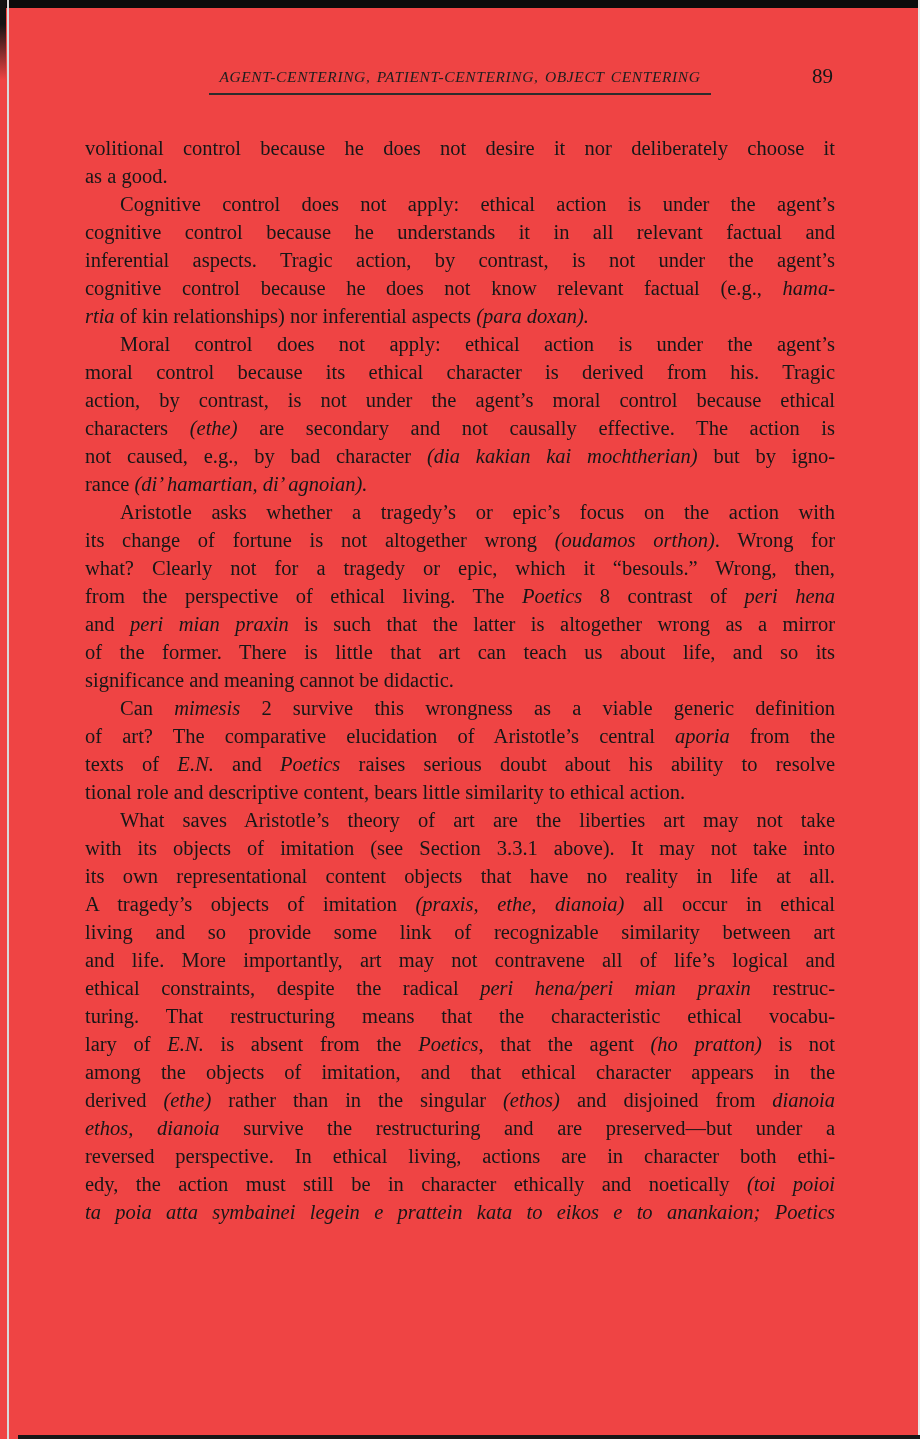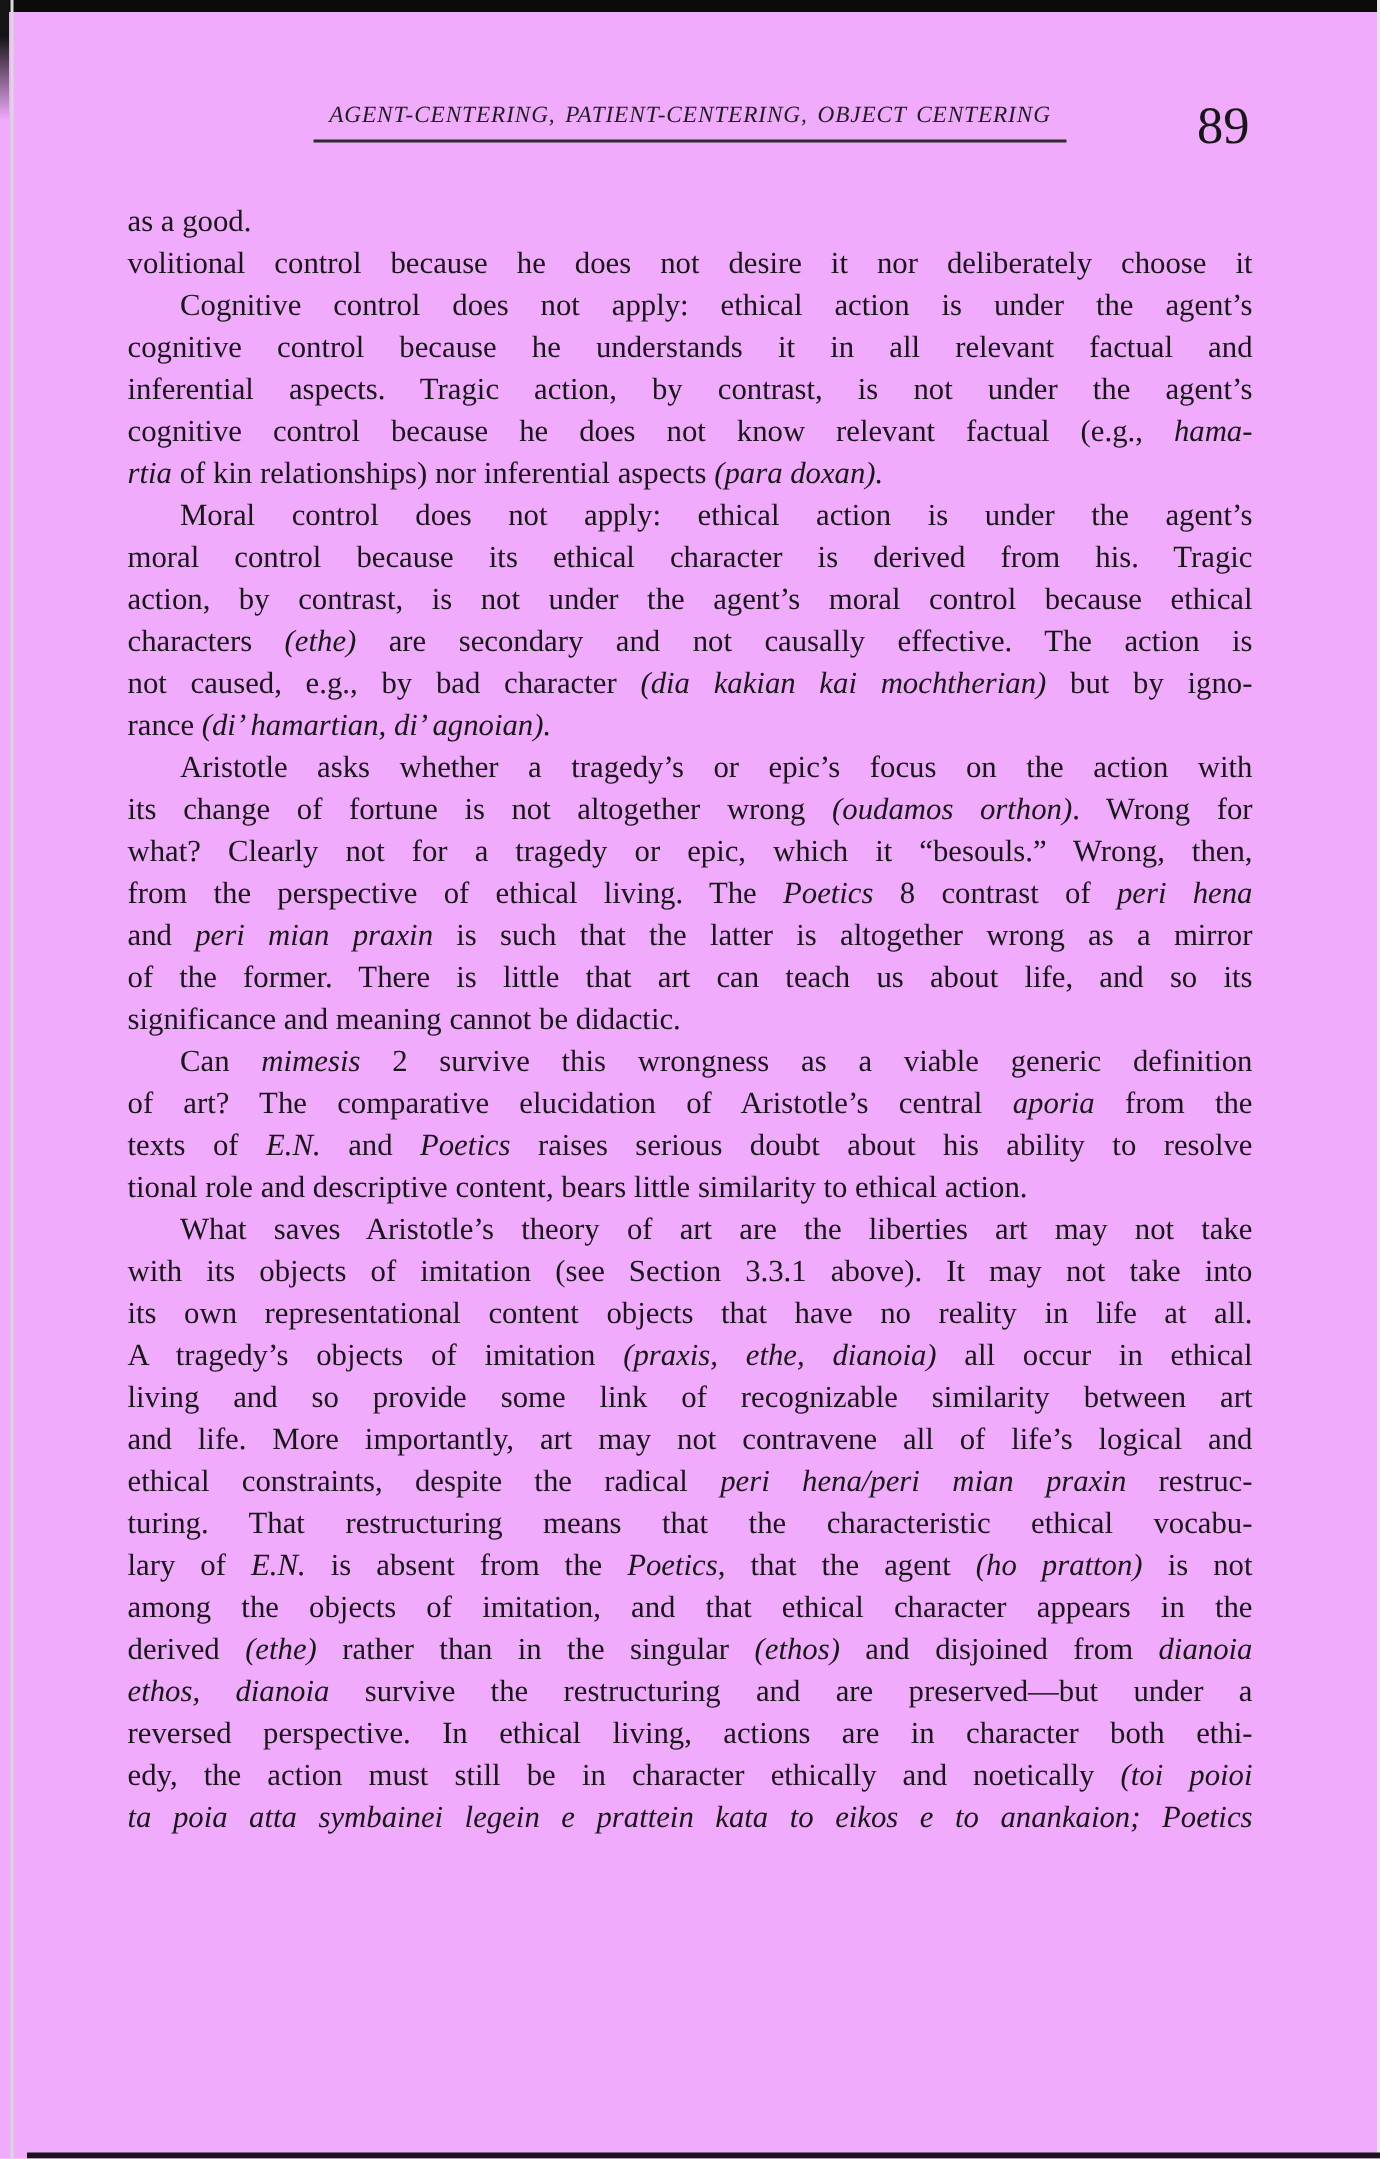--- a/index.html
+++ b/index.html
@@ -1,21 +1,21 @@
 <!DOCTYPE html>
 <html><head>
 <meta charset="utf-8">
 <style>
   html,body{margin:0;padding:0;}
   body{
     width:920px;height:1439px;position:relative;background:#ffffff;
     font-family:"Liberation Serif", serif;
     -webkit-font-smoothing:antialiased;
   }
-  .page{position:absolute;inset:0;background:#f0abfc;overflow:hidden;}
+  .page{position:absolute;inset:0;background:#ef4444;overflow:hidden;}
   .edge-top{position:absolute;top:0;left:0;width:920px;height:8px;background:#0b0b0b;}
   .edge-bottom{position:absolute;bottom:0;left:18px;right:0;height:4px;background:#161616;}
   .edge-left-line{position:absolute;top:0;left:7px;width:2px;height:100%;background:#d9d9d9;}
   .edge-left-dark{position:absolute;top:0;left:0;width:6px;height:80px;
     background:linear-gradient(#141414 30%, rgba(20,20,20,0));}
   .edge-right-line{position:absolute;top:0;right:0;width:2px;height:100%;background:#e8e8e8;}
 
   .running-header{
     position:absolute;top:68px;left:85px;width:750px;text-align:center;
   }
@@ -25,21 +25,21 @@
     font-size:15.5px;
     letter-spacing:0.6px;
     word-spacing:2px;
     color:#1e1e1e;
     padding:0 10px 7px 10px;
     border-bottom:2px solid #2c2c2c;
     white-space:nowrap;
   }
   .page-number{
     position:absolute;top:64px;right:87px;
-    font-size:35px;color:#161616;
+    font-size:21px;color:#161616;
   }
 
   .body-text{
     position:absolute;left:85px;top:134px;width:750px;
     font-size:20.5px;line-height:28px;color:#171717;
   }
   .line{height:28px;text-align:justify;text-align-last:justify;}
   .line.noj{text-align-last:left;}
   .line.ind{text-indent:35px;}
   .it{font-style:italic;}
@@ -53,22 +53,22 @@
   <div class="edge-left-dark"></div>
   <div class="edge-right-line"></div>
   <div class="edge-bottom"></div>
 
   <div class="running-header">
     <span class="title">AGENT-CENTERING, PATIENT-CENTERING, OBJECT CENTERING</span>
   </div>
   <div class="page-number">89</div>
 
   <div class="body-text">
+      <div class="line"><span>volitional control because he does not desire it nor deliberately choose it</span></div>
       <div class="line noj"><span>as a good.</span></div>
-      <div class="line"><span>volitional control because he does not desire it nor deliberately choose it</span></div>
       <div class="line ind"><span>Cognitive control does not apply: ethical action is under the agent’s</span></div>
       <div class="line"><span>cognitive control because he understands it in all relevant factual and</span></div>
       <div class="line"><span>inferential aspects. Tragic action, by contrast, is not under the agent’s</span></div>
       <div class="line"><span>cognitive control because he does not know relevant factual (e.g., </span><span class="it">hama-</span></div>
       <div class="line noj"><span class="it">rtia</span><span> of kin relationships) nor inferential aspects </span><span class="it">(para doxan).</span></div>
       <div class="line ind"><span>Moral control does not apply: ethical action is under the agent’s</span></div>
       <div class="line"><span>moral control because its ethical character is derived from his. Tragic</span></div>
       <div class="line"><span>action, by contrast, is not under the agent’s moral control because ethical</span></div>
       <div class="line"><span>characters </span><span class="it">(ethe)</span><span> are secondary and not causally effective. The action is</span></div>
       <div class="line"><span>not caused, e.g., by bad character </span><span class="it">(dia kakian kai mochtherian)</span><span> but by igno-</span></div>

